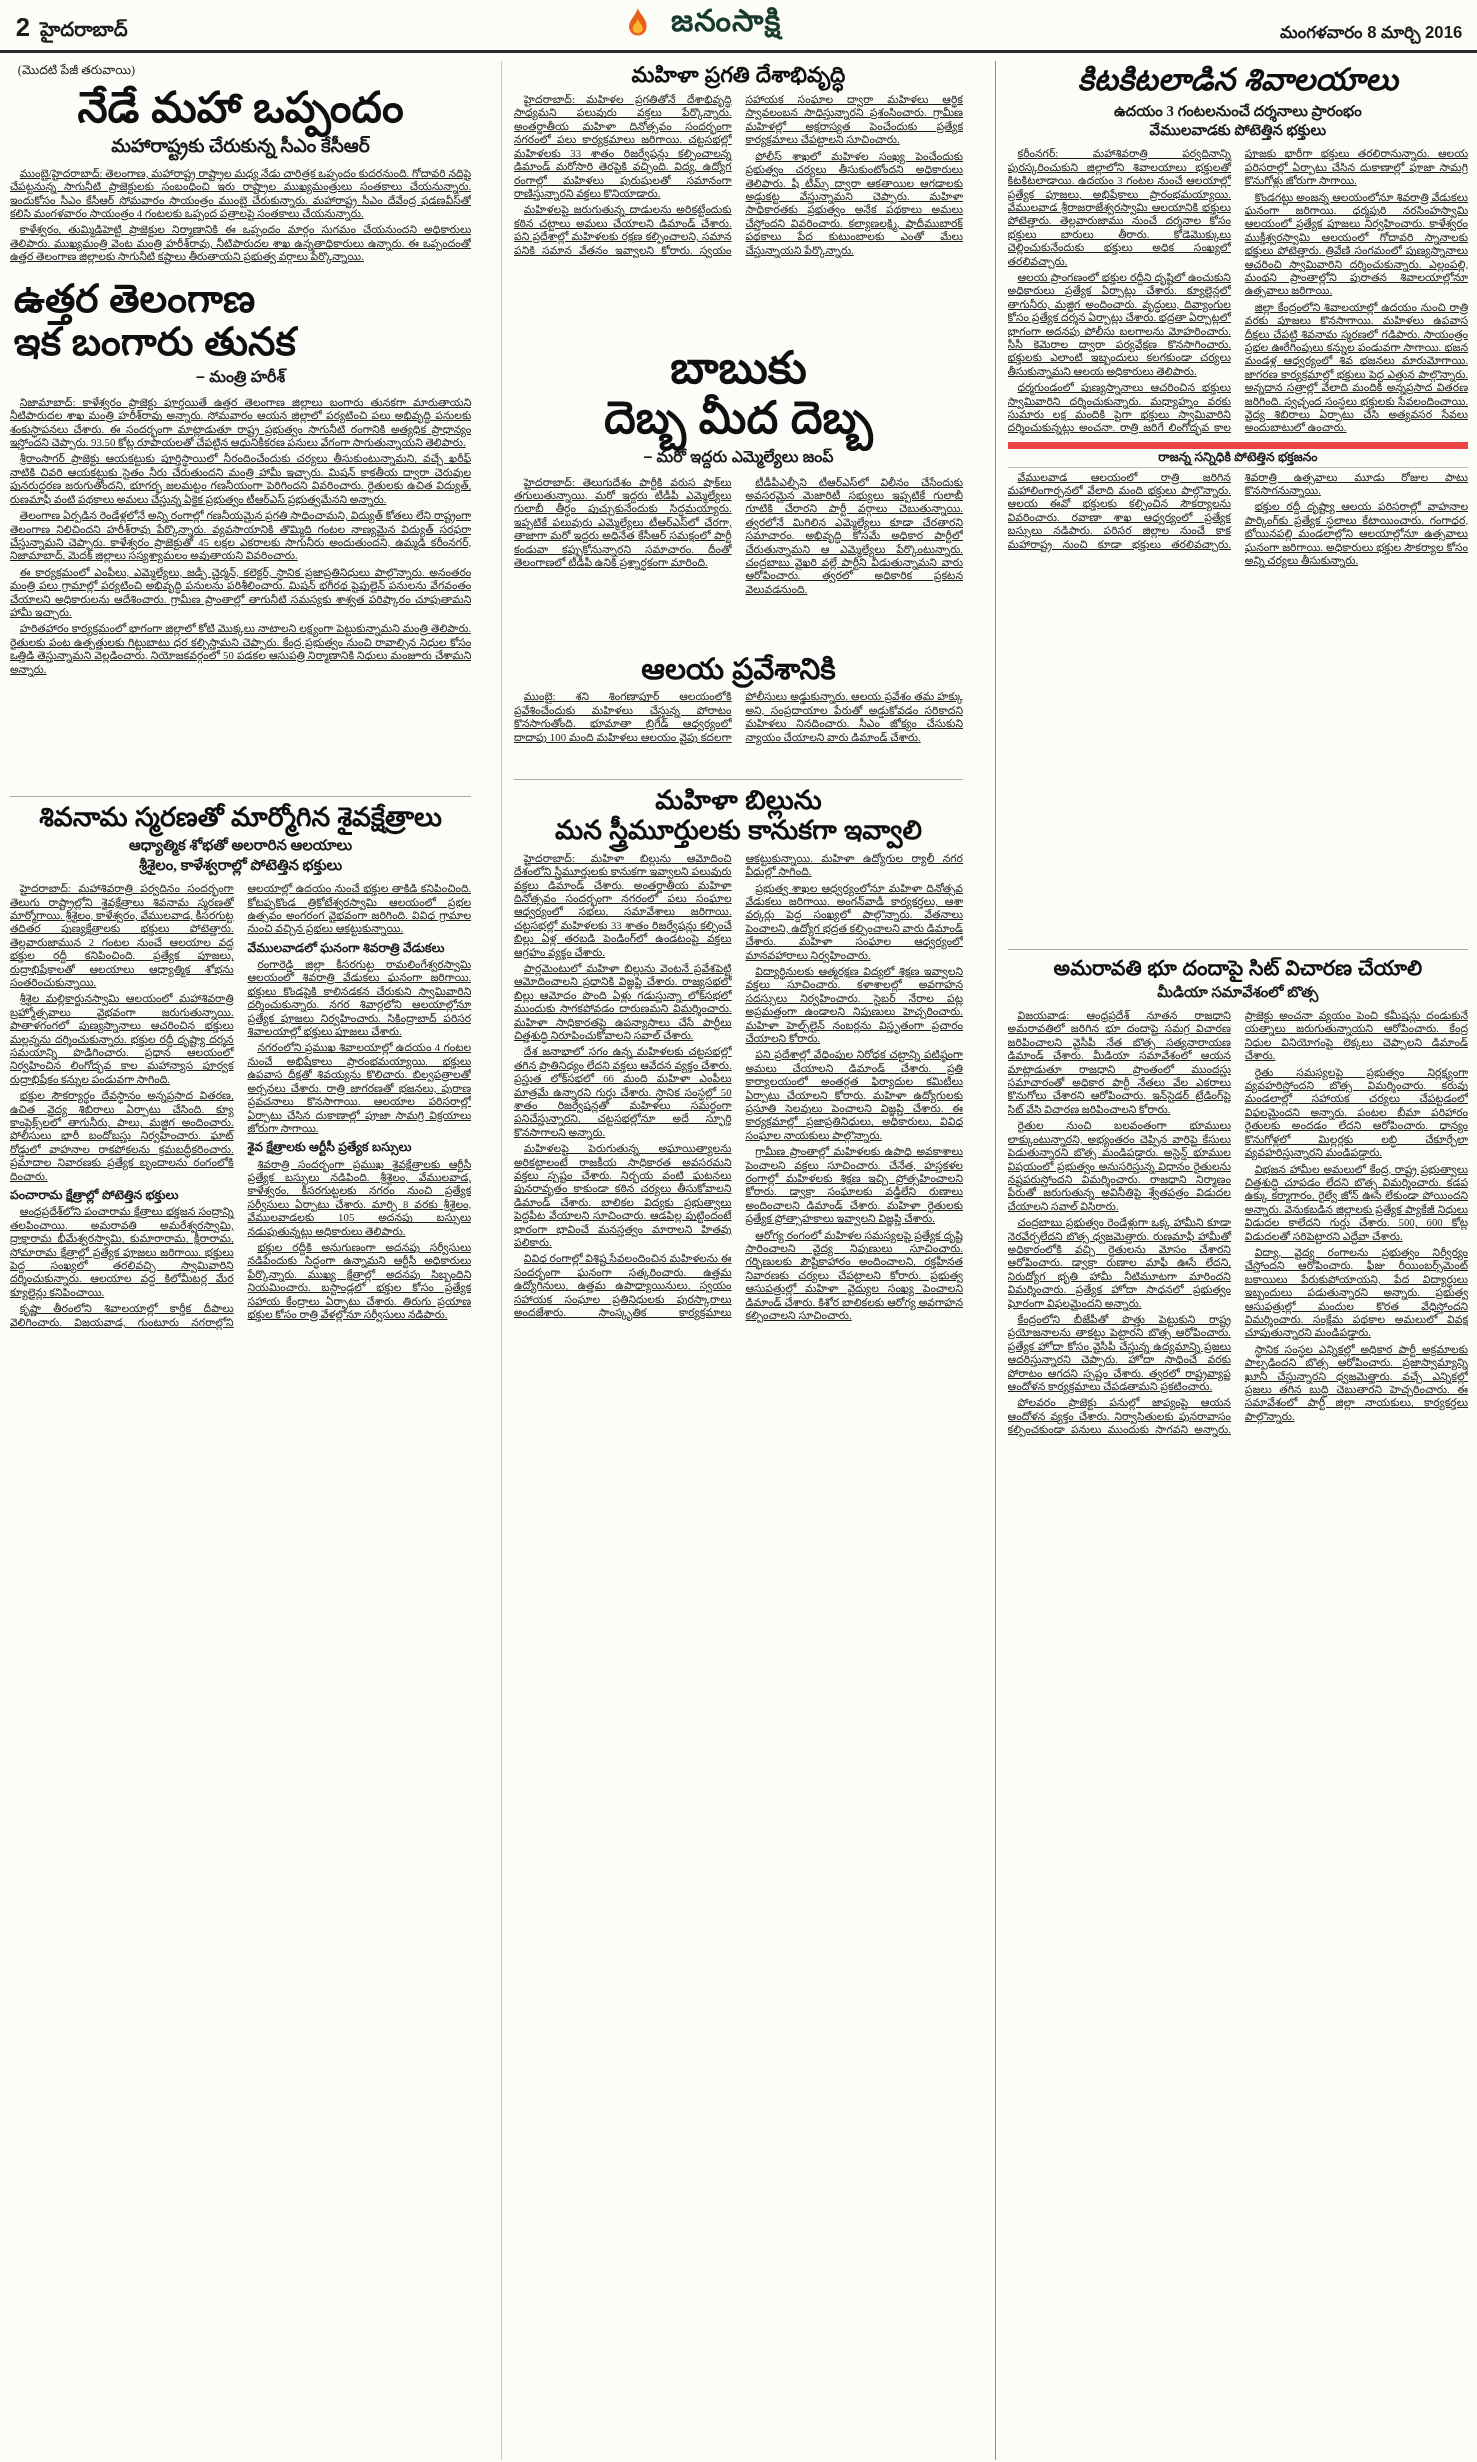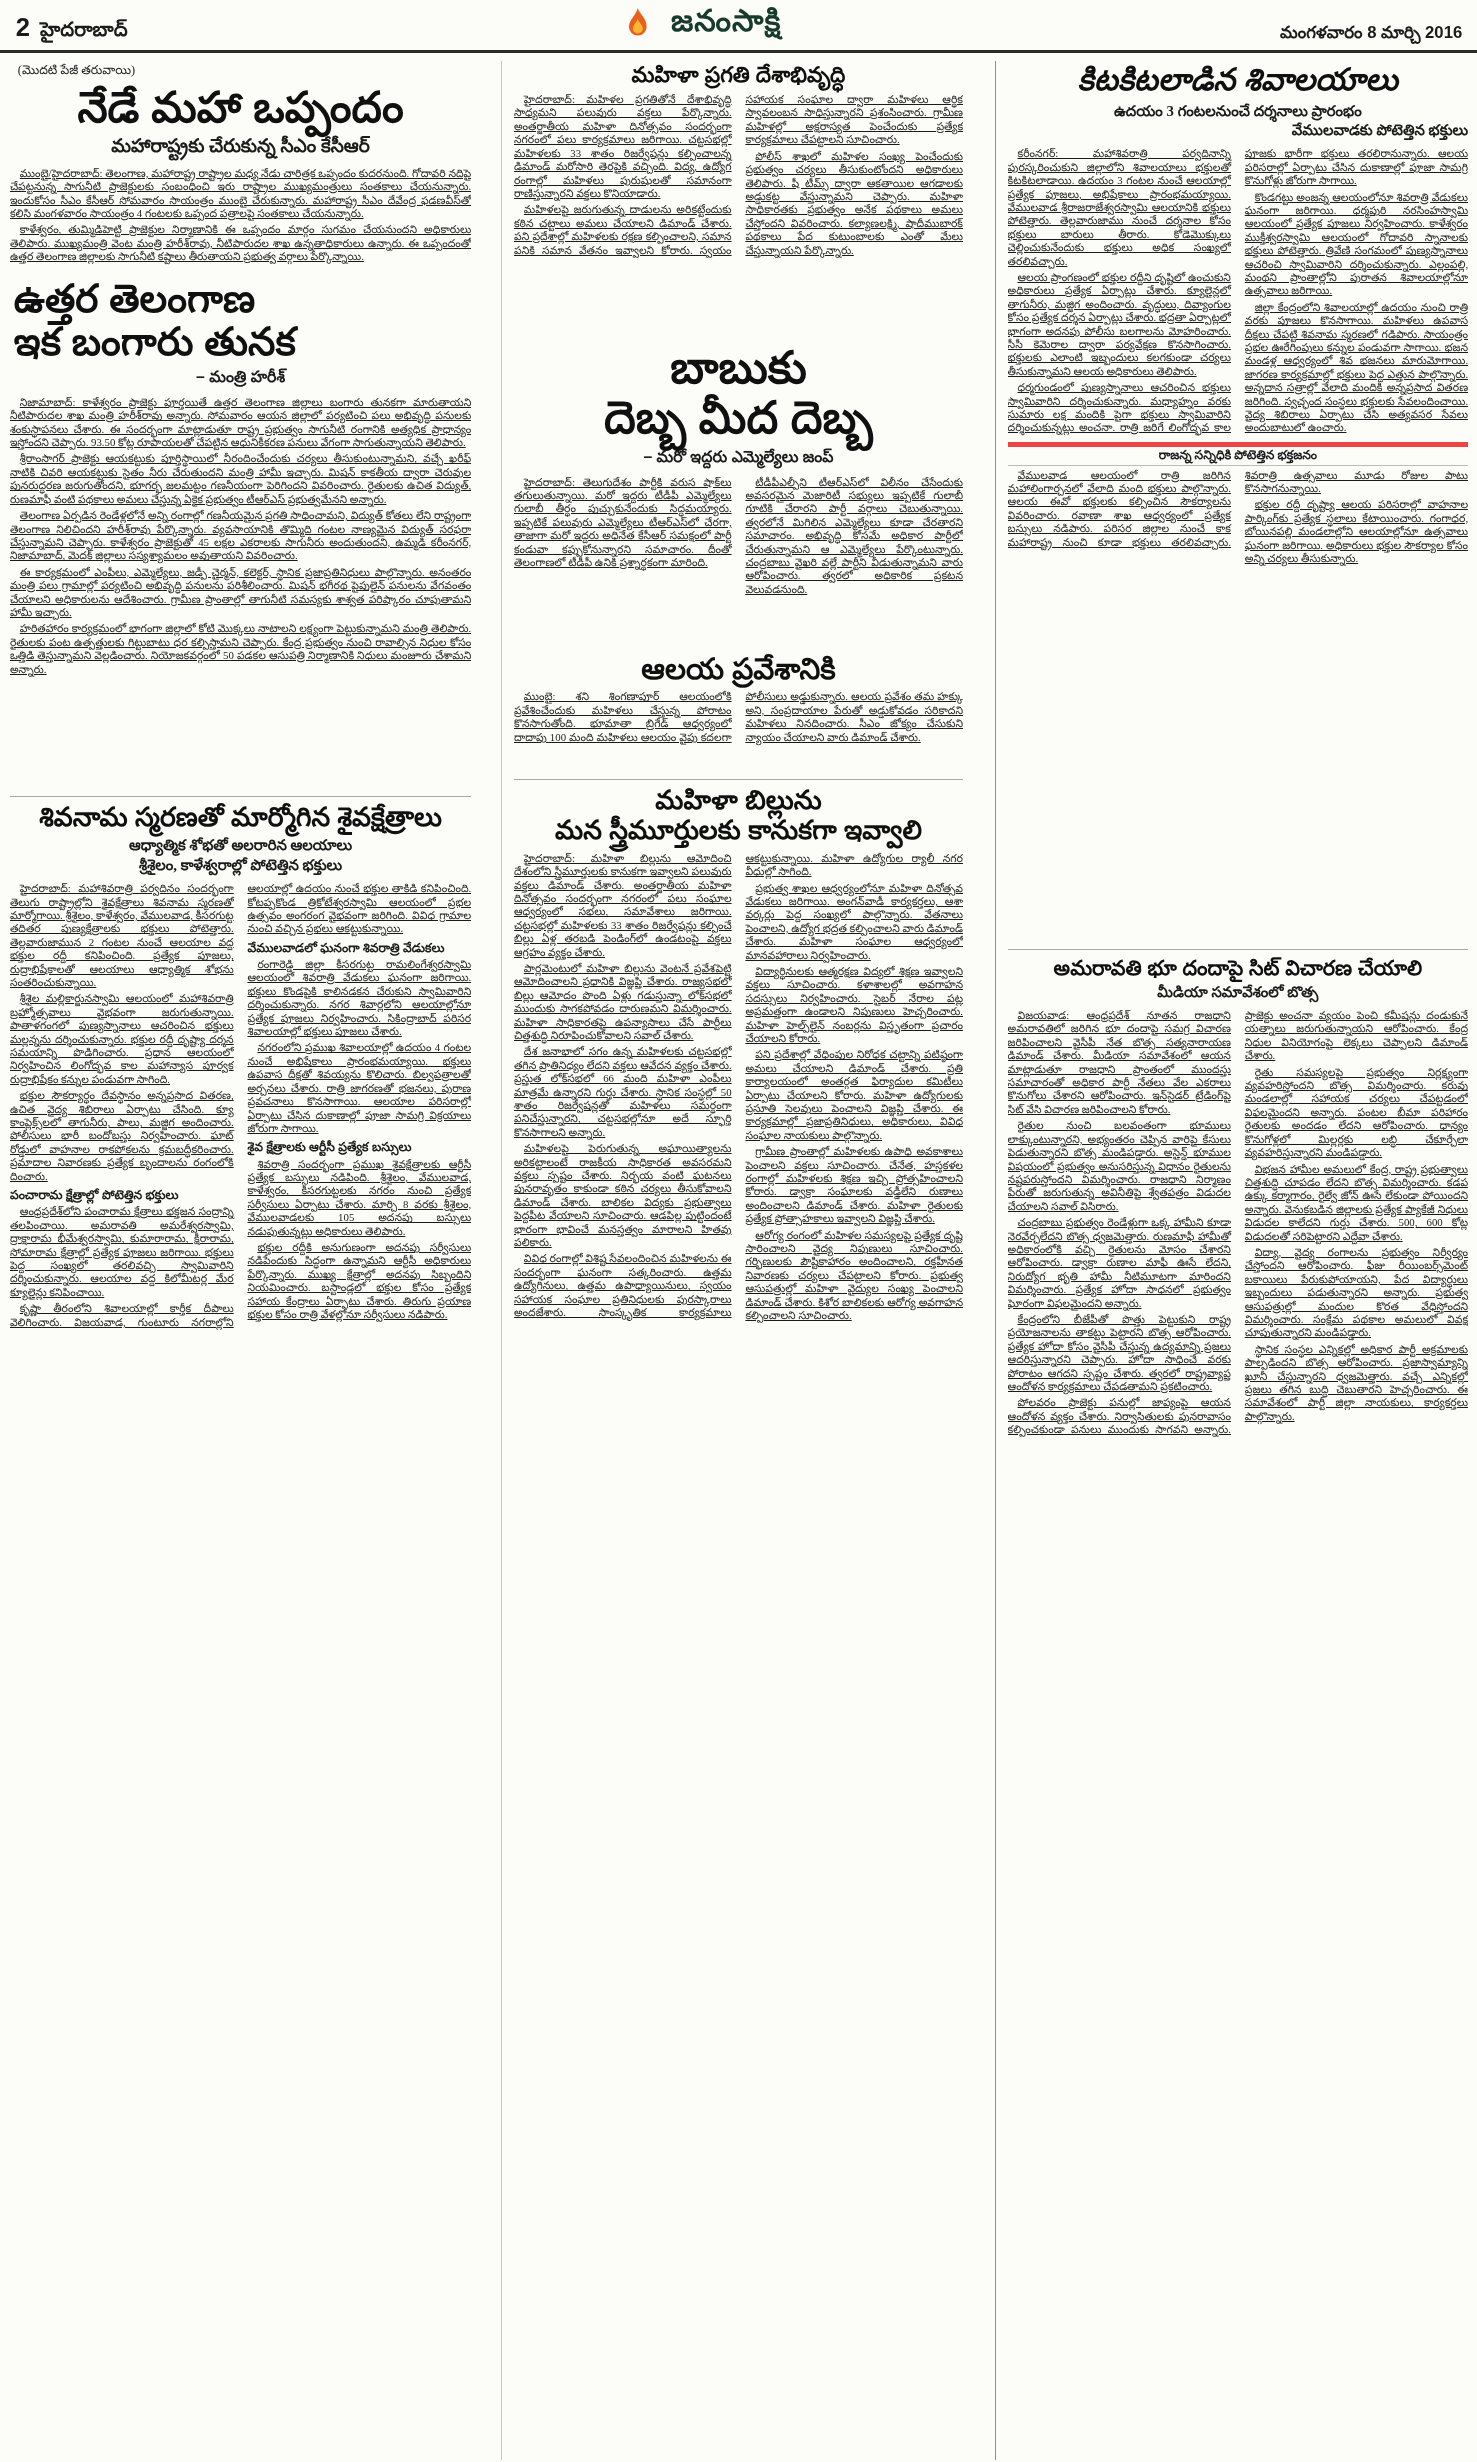--- a/index.html
+++ b/index.html
@@ -45,22 +45,22 @@
   .sub-sm { font-size:14.8px; line-height:1.35; }
   .byline { font-family:"Liberation Sans", sans-serif; font-weight:bold; text-align:center;
             font-size:15.8px; margin:3.9px 0 5.9px; }
   .kicker { font-size:12.3px; margin:2px 0 3px 7.9px; }
   
   .body { font-size:10.8px; line-height:13.4px; text-align:justify; overflow:hidden; }
   .body p { text-indent:9.9px; margin-bottom:3px;text-decoration:underline; }
   .cols2 { column-count:2; column-gap:13.8px; }
   .innersub { font-family:"Liberation Sans", sans-serif; font-weight:bold; font-size:12.3px;
               margin:5.9px 0 3px; text-indent:0; }
-  .innersub.span { column-span:all; text-align:center; border-top:5px solid #ef4444;
-                   border-bottom:1px solid #bbb; padding:2px 0;font-family:Liberation Serif, serif; }
+  .innersub.span { column-span:all; text-align:center; border-top:7px solid #ef4444;
+                   border-bottom:1px solid #bbb; padding:2px 0; }
   .rule-top { border-top:1px solid #a8a8a4; margin-top:7.9px; padding-top:5.9px; }
   
   .h-a1 { height:102px; }
   .h-a2 { height:392px; }
   .h-a3 { height:244px; }
   .h-a4 { height:169px; }
   .h-a5 { height:81px;  }
   .h-a6 { height:794px; }
   .h-a7 { height:1568px; }
   .h-a8 { height:1560px; }
@@ -190,21 +190,21 @@
         </div>
       </article>
 
     </section>
 
     <section class="zone zr">
 
       <article>
         <h1 class="hl hl-a6">కిటకిటలాడిన శివాలయాలు</h1>
         <div class="sub sub-sm">ఉదయం 3 గంటలనుంచే దర్శనాలు ప్రారంభం</div>
-        <div class="sub sub-sm" style="margin-bottom:5.9px;text-align:right;">వేములవాడకు పోటెత్తిన భక్తులు</div>
+        <div class="sub sub-sm" style="margin-bottom:5.9px;">వేములవాడకు పోటెత్తిన భక్తులు</div>
         <div class="body cols2 h-a6">
           <p>కరీంనగర్: మహాశివరాత్రి పర్వదినాన్ని పురస్కరించుకుని జిల్లాలోని శివాలయాలు భక్తులతో కిటకిటలాడాయి. ఉదయం 3 గంటల నుంచే ఆలయాల్లో ప్రత్యేక పూజలు, అభిషేకాలు ప్రారంభమయ్యాయి. వేములవాడ శ్రీరాజరాజేశ్వరస్వామి ఆలయానికి భక్తులు పోటెత్తారు. తెల్లవారుజాము నుంచే దర్శనాల కోసం భక్తులు బారులు తీరారు. కోడెమొక్కులు చెల్లించుకునేందుకు భక్తులు అధిక సంఖ్యలో తరలివచ్చారు.</p>
           <p>ఆలయ ప్రాంగణంలో భక్తుల రద్దీని దృష్టిలో ఉంచుకుని అధికారులు ప్రత్యేక ఏర్పాట్లు చేశారు. క్యూలైన్లలో తాగునీరు, మజ్జిగ అందించారు. వృద్ధులు, దివ్యాంగుల కోసం ప్రత్యేక దర్శన ఏర్పాట్లు చేశారు. భద్రతా ఏర్పాట్లలో భాగంగా అదనపు పోలీసు బలగాలను మోహరించారు. సీసీ కెమెరాల ద్వారా పర్యవేక్షణ కొనసాగించారు. భక్తులకు ఎలాంటి ఇబ్బందులు కలగకుండా చర్యలు తీసుకున్నామని ఆలయ అధికారులు తెలిపారు.</p>
           <p>ధర్మగుండంలో పుణ్యస్నానాలు ఆచరించిన భక్తులు స్వామివారిని దర్శించుకున్నారు. మధ్యాహ్నం వరకు సుమారు లక్ష మందికి పైగా భక్తులు స్వామివారిని దర్శించుకున్నట్లు అంచనా. రాత్రి జరిగే లింగోద్భవ కాల పూజకు భారీగా భక్తులు తరలిరానున్నారు. ఆలయ పరిసరాల్లో ఏర్పాటు చేసిన దుకాణాల్లో పూజా సామగ్రి కొనుగోళ్లు జోరుగా సాగాయి.</p>
           <p>కొండగట్టు అంజన్న ఆలయంలోనూ శివరాత్రి వేడుకలు ఘనంగా జరిగాయి. ధర్మపురి నరసింహస్వామి ఆలయంలో ప్రత్యేక పూజలు నిర్వహించారు. కాళేశ్వరం ముక్తీశ్వరస్వామి ఆలయంలో గోదావరి స్నానాలకు భక్తులు పోటెత్తారు. త్రివేణి సంగమంలో పుణ్యస్నానాలు ఆచరించి స్వామివారిని దర్శించుకున్నారు. ఎల్లంపల్లి, మంథని ప్రాంతాల్లోని పురాతన శివాలయాల్లోనూ ఉత్సవాలు జరిగాయి.</p>
           <p>జిల్లా కేంద్రంలోని శివాలయాల్లో ఉదయం నుంచి రాత్రి వరకు పూజలు కొనసాగాయి. మహిళలు ఉపవాస దీక్షలు చేపట్టి శివనామ స్మరణలో గడిపారు. సాయంత్రం ప్రభల ఊరేగింపులు కన్నుల పండువగా సాగాయి. భజన మండళ్ల ఆధ్వర్యంలో శివ భజనలు మారుమోగాయి. జాగరణ కార్యక్రమాల్లో భక్తులు పెద్ద ఎత్తున పాల్గొన్నారు. అన్నదాన సత్రాల్లో వేలాది మందికి అన్నప్రసాద వితరణ జరిగింది. స్వచ్ఛంద సంస్థలు భక్తులకు సేవలందించాయి. వైద్య శిబిరాలు ఏర్పాటు చేసి అత్యవసర సేవలు అందుబాటులో ఉంచారు.</p>
           <h4 class="innersub span">రాజన్న సన్నిధికి పోటెత్తిన భక్తజనం</h4>
           <p>వేములవాడ ఆలయంలో రాత్రి జరిగిన మహాలింగార్చనలో వేలాది మంది భక్తులు పాల్గొన్నారు. ఆలయ ఈవో భక్తులకు కల్పించిన సౌకర్యాలను వివరించారు. రవాణా శాఖ ఆధ్వర్యంలో ప్రత్యేక బస్సులు నడిపారు. పరిసర జిల్లాల నుంచే కాక మహారాష్ట్ర నుంచి కూడా భక్తులు తరలివచ్చారు. శివరాత్రి ఉత్సవాలు మూడు రోజుల పాటు కొనసాగనున్నాయి.</p>
           <p>భక్తుల రద్దీ దృష్ట్యా ఆలయ పరిసరాల్లో వాహనాల పార్కింగ్‌కు ప్రత్యేక స్థలాలు కేటాయించారు. గంగాధర, బోయినపల్లి మండలాల్లోని ఆలయాల్లోనూ ఉత్సవాలు ఘనంగా జరిగాయి. అధికారులు భక్తుల సౌకర్యాల కోసం అన్ని చర్యలు తీసుకున్నారు.</p>
         </div>

